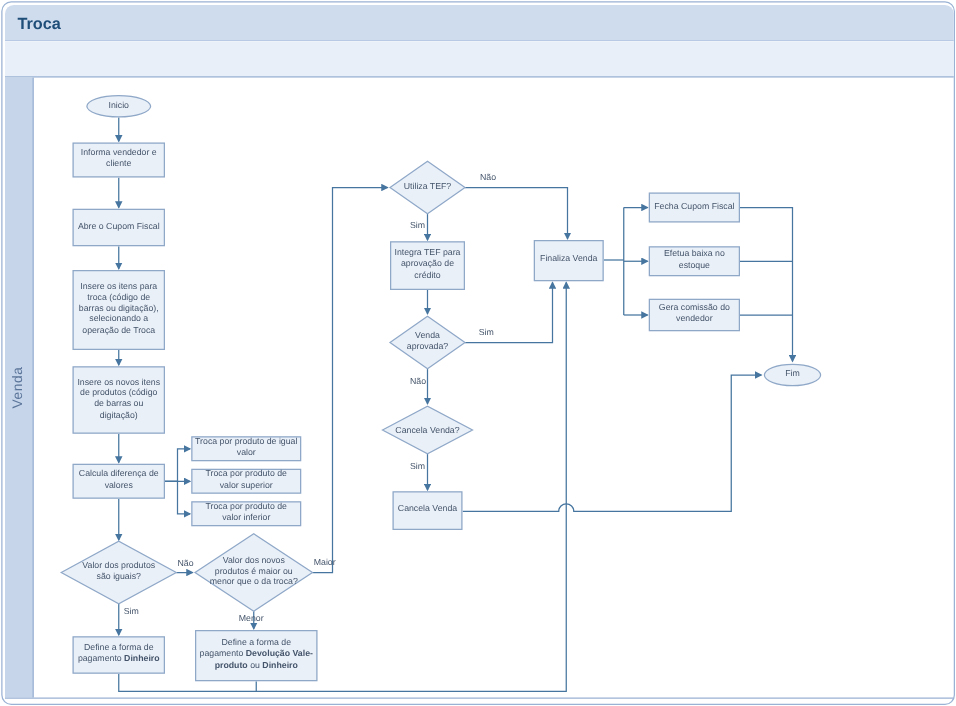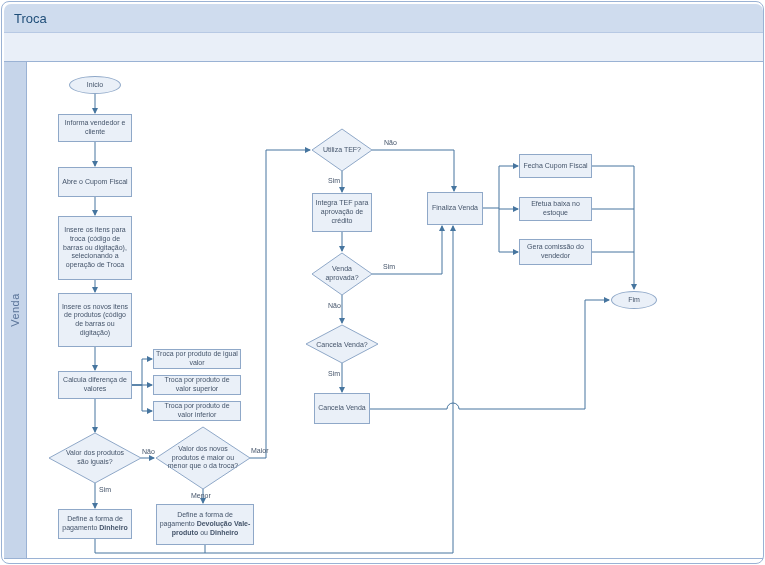--- a/index.html
+++ b/index.html
@@ -2,21 +2,21 @@
 <html><head>
 <meta charset="utf-8">
 <style>
   html,body { margin:0; padding:0; background:#ffffff; font-family:"Liberation Sans", sans-serif; }
   .page { position:relative; width:765px; height:565px; background:#ffffff; overflow:hidden; }
   .frame { position:absolute; left:1px; top:1px; width:761px; height:561px;
            border:1px solid #9AB2D4; border-radius:8px; background:#ffffff; }
   .titlebar { position:absolute; left:2px; top:2px; width:749px; height:28px; background:#CFDCEE;
               border-radius:7px 7px 0 0; border-bottom:1px solid #B7C9E4;
               display:flex; align-items:center; padding-left:10px; }
-  .title-text { font-size:13px; font-weight:normal; color:#1F4E79; }
+  .title-text { font-size:13px; font-weight:bold; color:#1F4E79; }
   .subband { position:absolute; left:2px; top:31px; width:759px; height:28px; background:#E9EFF8;
              border-bottom:1px solid #9AB2D4; }
   .laneheader { position:absolute; left:2px; top:60px; width:22px; height:496px; background:#C6D5EA;
                 border-right:1px solid #9AB2D4; display:flex; align-items:center; justify-content:center; }
   .lane-label { transform:rotate(-90deg); white-space:nowrap; font-size:11px; color:#5A7499; letter-spacing:0.5px; }
   .canvas-bottom { position:absolute; left:2px; top:556px; width:759px; height:0; border-top:1px solid #9AB2D4; }
   svg.wires { position:absolute; left:0; top:0; }
   .node { position:absolute; box-sizing:border-box; background:#EAF0F8; border:1px solid #8FA8C8;
           color:#44546A; font-size:7px; line-height:1.25; display:flex; align-items:center;
           justify-content:center; text-align:center; padding:1px 2px; }

